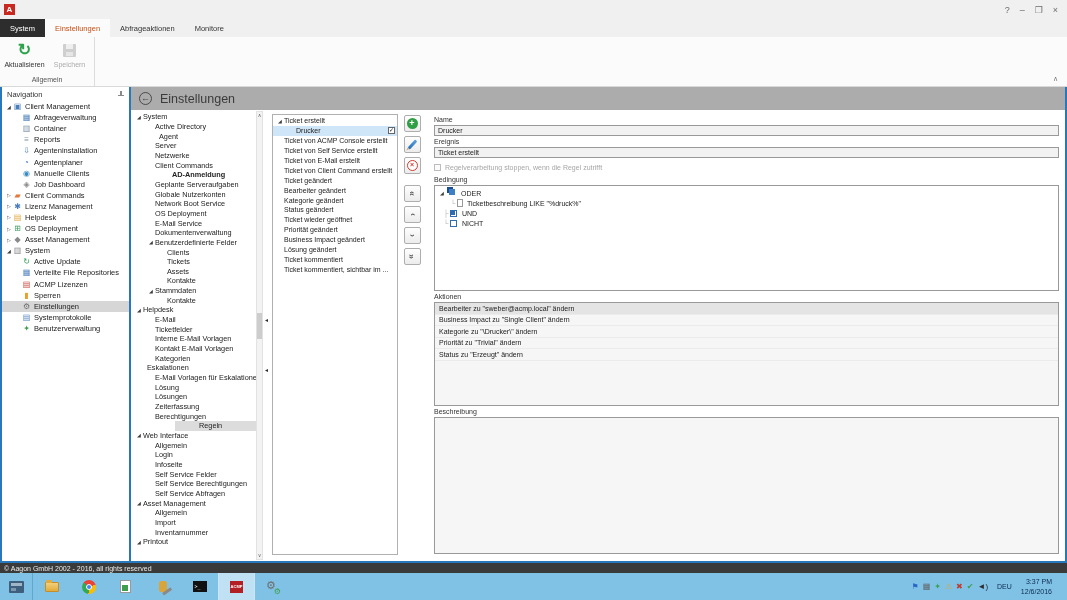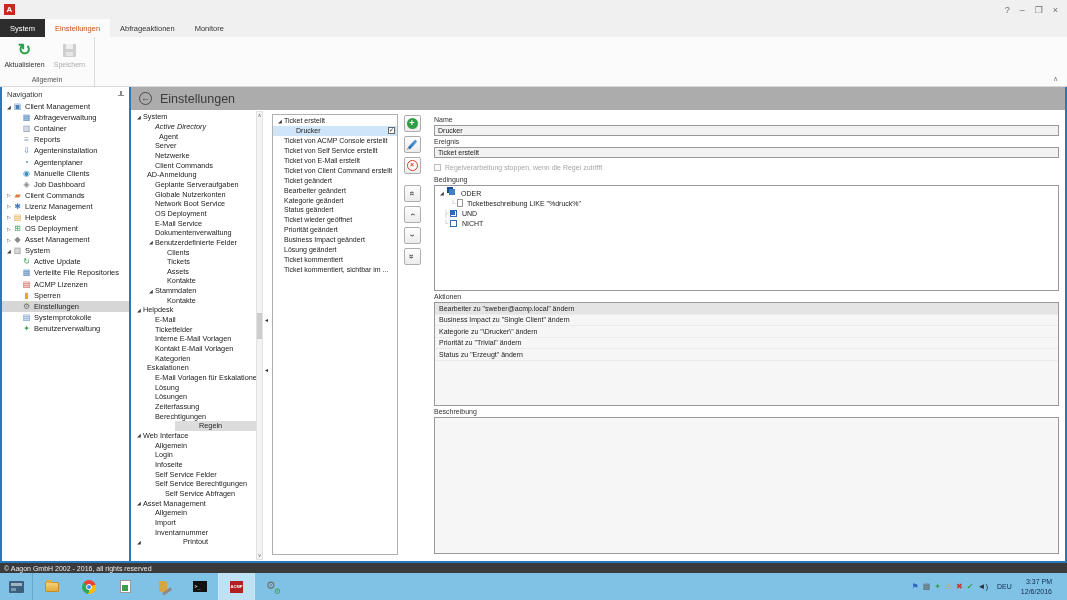--- a/index.html
+++ b/index.html
@@ -306,41 +306,41 @@
       <div class="back">←</div>
       <div class="ch-title">Einstellungen</div>
     </div>
     <div class="content-body">
       <div class="settings-pane">
         <div class="settings-tree" id="settings-tree">
             <div class="st-row" style="padding-left: 4px;">
               <span class="expander">◢</span>
               <span class="lab">System</span>
             </div>
-            <div class="st-row" style="padding-left: 16px; font-style: italic;">
+            <div class="st-row" style="padding-left: 16px;">
               <span class="expander"></span>
               <span class="lab">Active Directory</span>
             </div>
             <div class="st-row" style="padding-left: 20px;">
               <span class="expander"></span>
               <span class="lab">Agent</span>
             </div>
             <div class="st-row" style="padding-left: 16px;">
               <span class="expander"></span>
               <span class="lab">Server</span>
             </div>
             <div class="st-row" style="padding-left: 16px;">
               <span class="expander"></span>
               <span class="lab">Netzwerke</span>
             </div>
             <div class="st-row" style="padding-left: 16px;">
               <span class="expander"></span>
               <span class="lab">Client Commands</span>
             </div>
-            <div class="st-row" style="padding-left: 8px;">
+            <div class="st-row" style="padding-left: 33px; font-weight: bold;">
               <span class="expander"></span>
               <span class="lab">AD-Anmeldung</span>
             </div>
             <div class="st-row" style="padding-left: 16px;">
               <span class="expander"></span>
               <span class="lab">Geplante Serveraufgaben</span>
             </div>
             <div class="st-row" style="padding-left: 16px;">
               <span class="expander"></span>
               <span class="lab">Globale Nutzerkonten</span>
@@ -458,41 +458,41 @@
               <span class="lab">Infoseite</span>
             </div>
             <div class="st-row" style="padding-left: 16px;">
               <span class="expander"></span>
               <span class="lab">Self Service Felder</span>
             </div>
             <div class="st-row" style="padding-left: 16px;">
               <span class="expander"></span>
               <span class="lab">Self Service Berechtigungen</span>
             </div>
-            <div class="st-row" style="padding-left: 26px;">
+            <div class="st-row" style="padding-left: 16px;">
               <span class="expander"></span>
               <span class="lab">Self Service Abfragen</span>
             </div>
             <div class="st-row" style="padding-left: 4px;">
               <span class="expander">◢</span>
               <span class="lab">Asset Management</span>
             </div>
             <div class="st-row" style="padding-left: 16px;">
               <span class="expander"></span>
               <span class="lab">Allgemein</span>
             </div>
             <div class="st-row" style="padding-left: 16px;">
               <span class="expander"></span>
               <span class="lab">Import</span>
             </div>
             <div class="st-row" style="padding-left: 16px;">
               <span class="expander"></span>
               <span class="lab">Inventarnummer</span>
             </div>
-            <div class="st-row" style="padding-left: 4px; gap: 40px;">
+            <div class="st-row" style="padding-left: 4px;">
               <span class="expander">◢</span>
               <span class="lab">Printout</span>
             </div>
           </div>
         <div class="sb">
           <div class="ar">∧</div>
           <div class="thumb"></div>
           <div class="ar dn">∨</div>
         </div>
         <div class="splitter">

